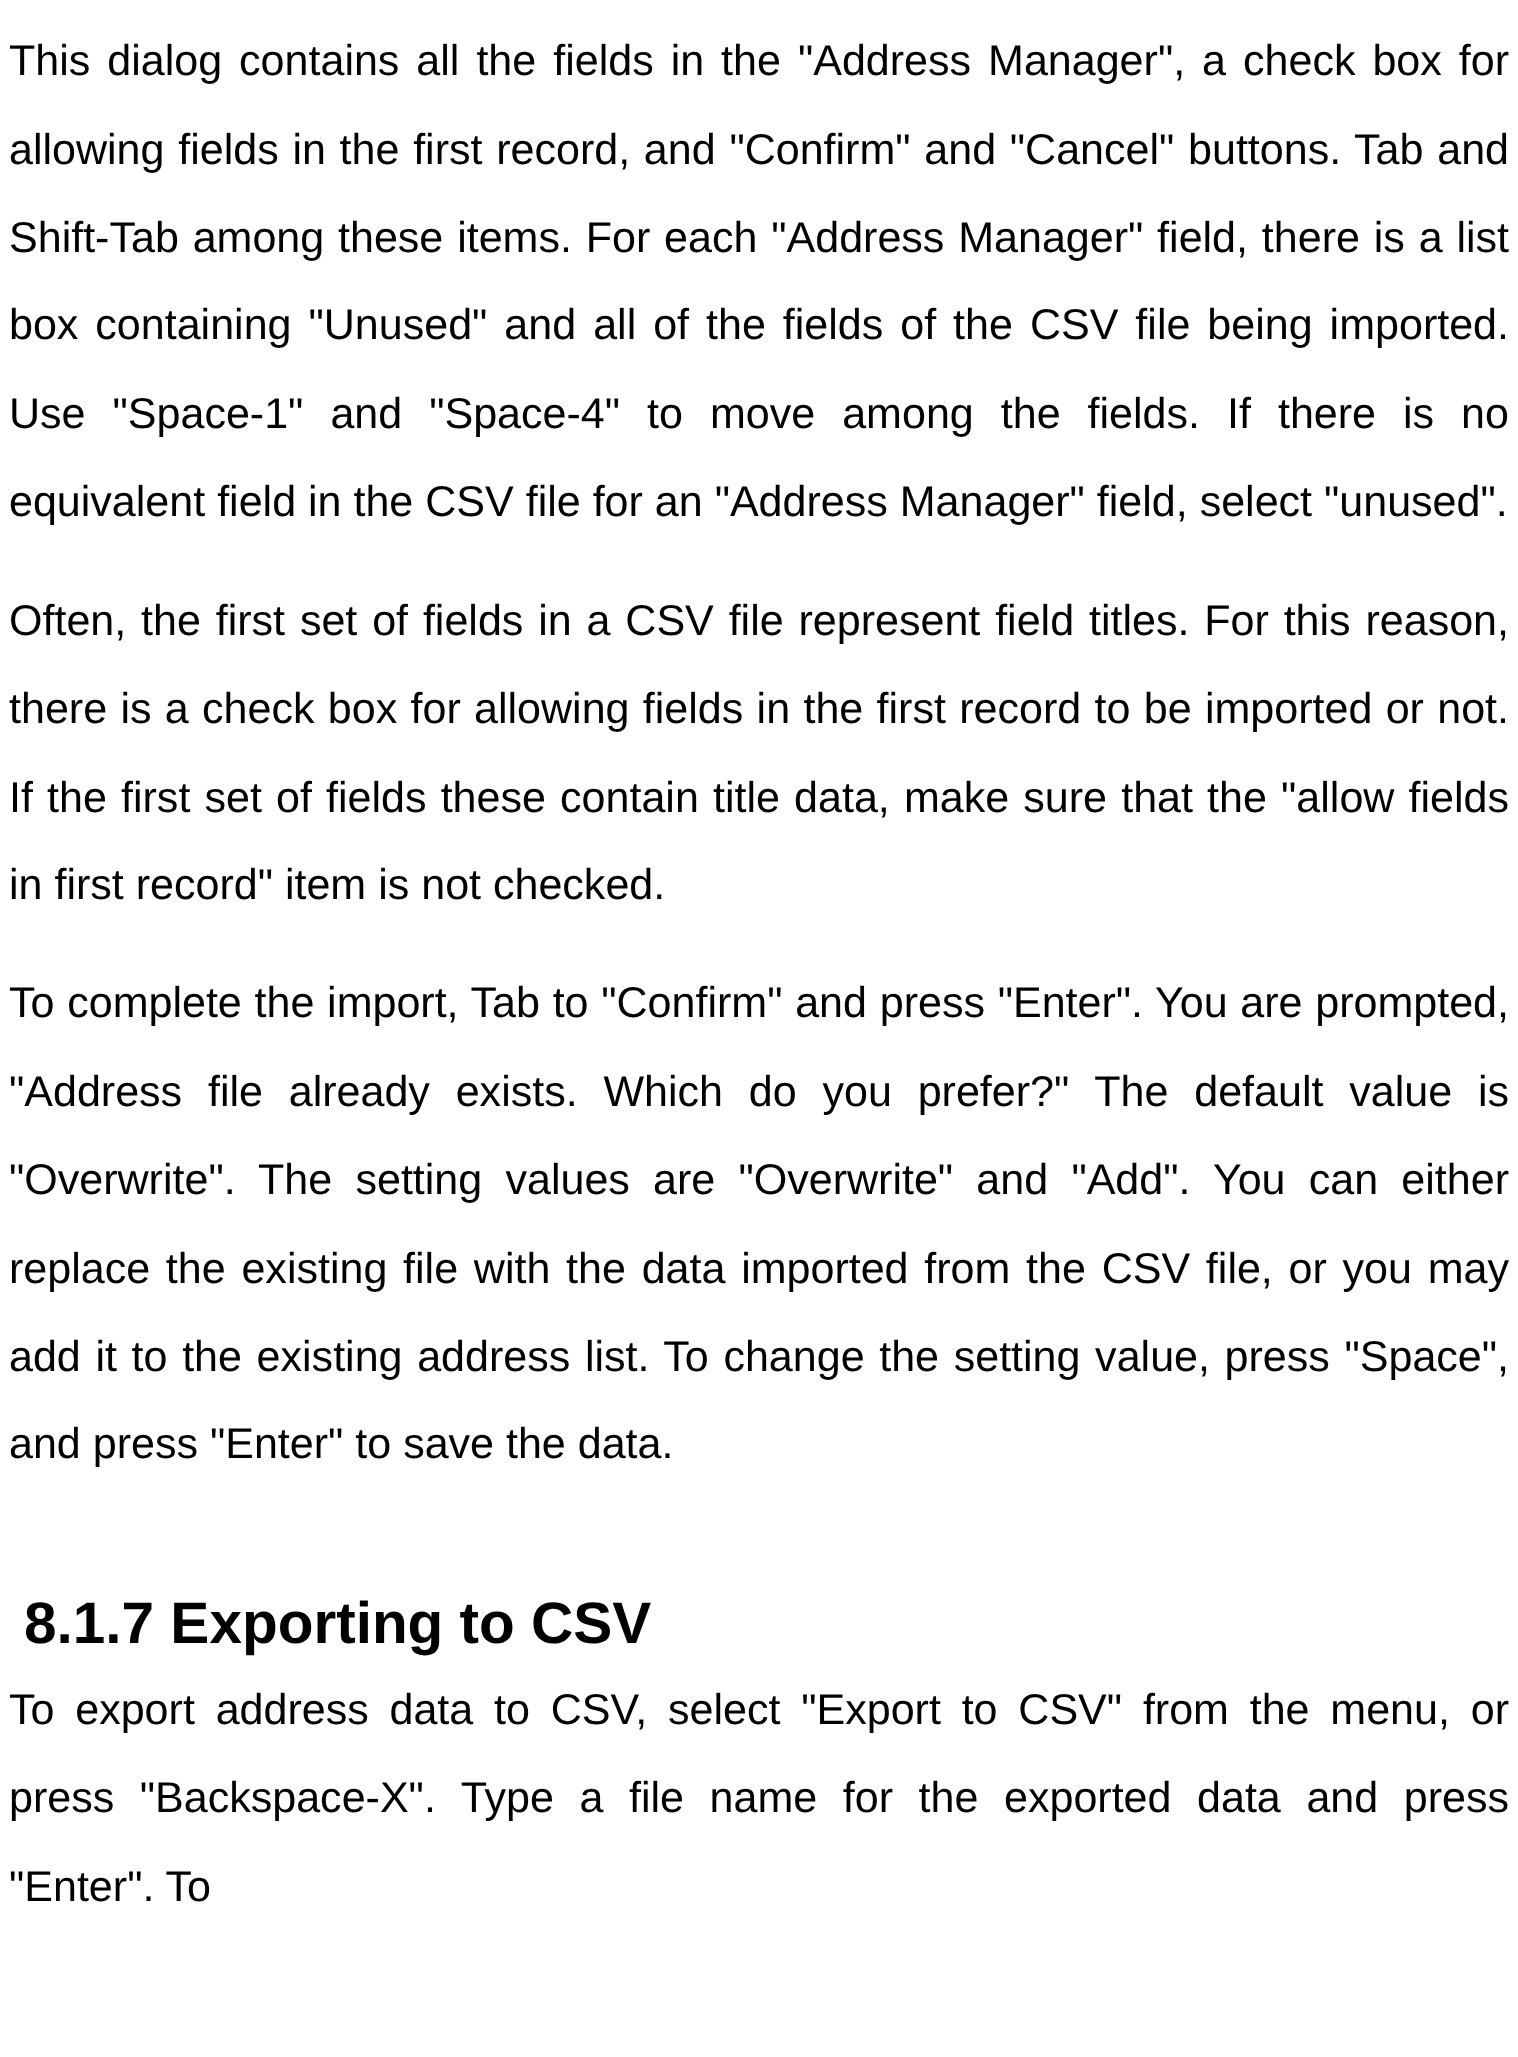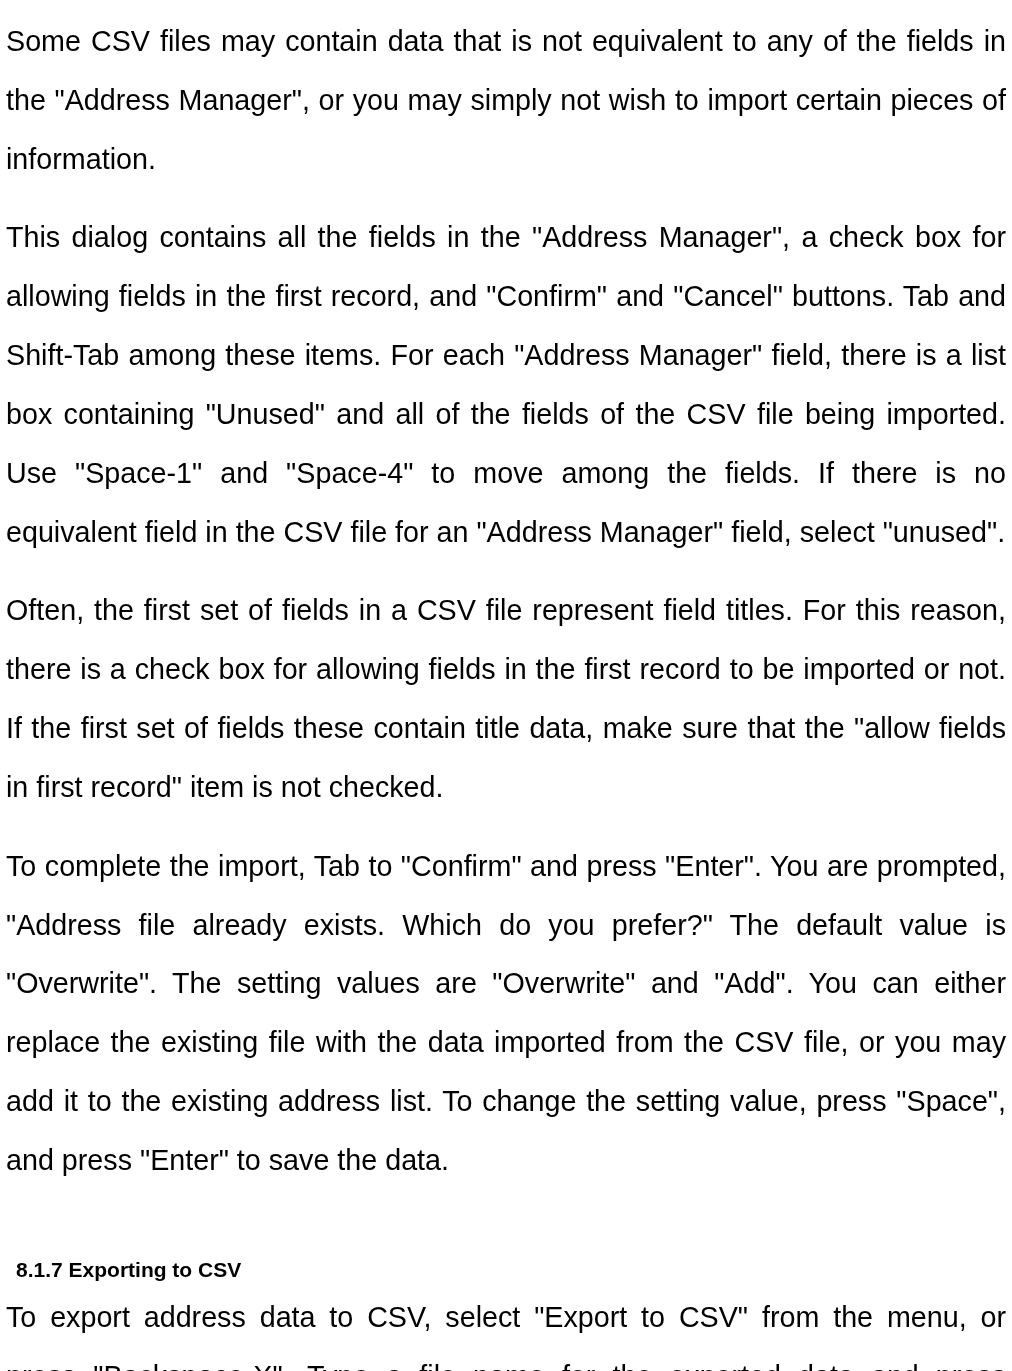--- a/index.html
+++ b/index.html
@@ -18,31 +18,30 @@
     position: relative;
   }
   .para {
     font-size: 28.7px;
     line-height: 2.05;
     text-align: justify;
     text-justify: inter-word;
     margin: 0 0 20px 0;
   }
   .heading {
-    font-size: 21px;
+    font-size: 39px;
     font-weight: bold;
     margin: 68px 0 6px 10px;
   }
 </style>
 </head>
 <body>
 
 <div class="page">
 
-  <p class="para">Some CSV files may contain data that is not equivalent to any of the fields in the "Address Manager", or you may simply not wish to import certain pieces of information.</p>
 
   <p class="para">This dialog contains all the fields in the "Address Manager", a check box for allowing fields in the first record, and "Confirm" and "Cancel" buttons. Tab and Shift-Tab among these items.  For each "Address Manager" field, there is a list box containing "Unused" and all of the fields of the CSV file being imported. Use "Space-1" and "Space-4" to move among the fields. If there is no equivalent field in the CSV file for an "Address Manager" field, select "unused".</p>
 
   <p class="para">Often, the first set of fields in a CSV file represent field titles. For this reason, there is a check box for allowing fields in the first record to be imported or not. If the first set of fields these contain title data, make sure that the "allow fields in first record" item is not checked.</p>
 
   <p class="para">To complete the import, Tab to "Confirm" and press "Enter". You are prompted, "Address file already exists. Which do you prefer?" The default value is "Overwrite". The setting values are "Overwrite" and "Add". You can either replace the existing file with the data imported from the CSV file, or you may add it to the existing address list. To change the setting value, press "Space", and press "Enter" to save the data.</p>
 
   <div class="heading">8.1.7 Exporting to CSV</div>
 
   <p class="para" style="margin-bottom:0;">To export address data to CSV, select "Export to CSV" from the menu, or press "Backspace-X". Type a file name for the exported data and press "Enter". To</p>

